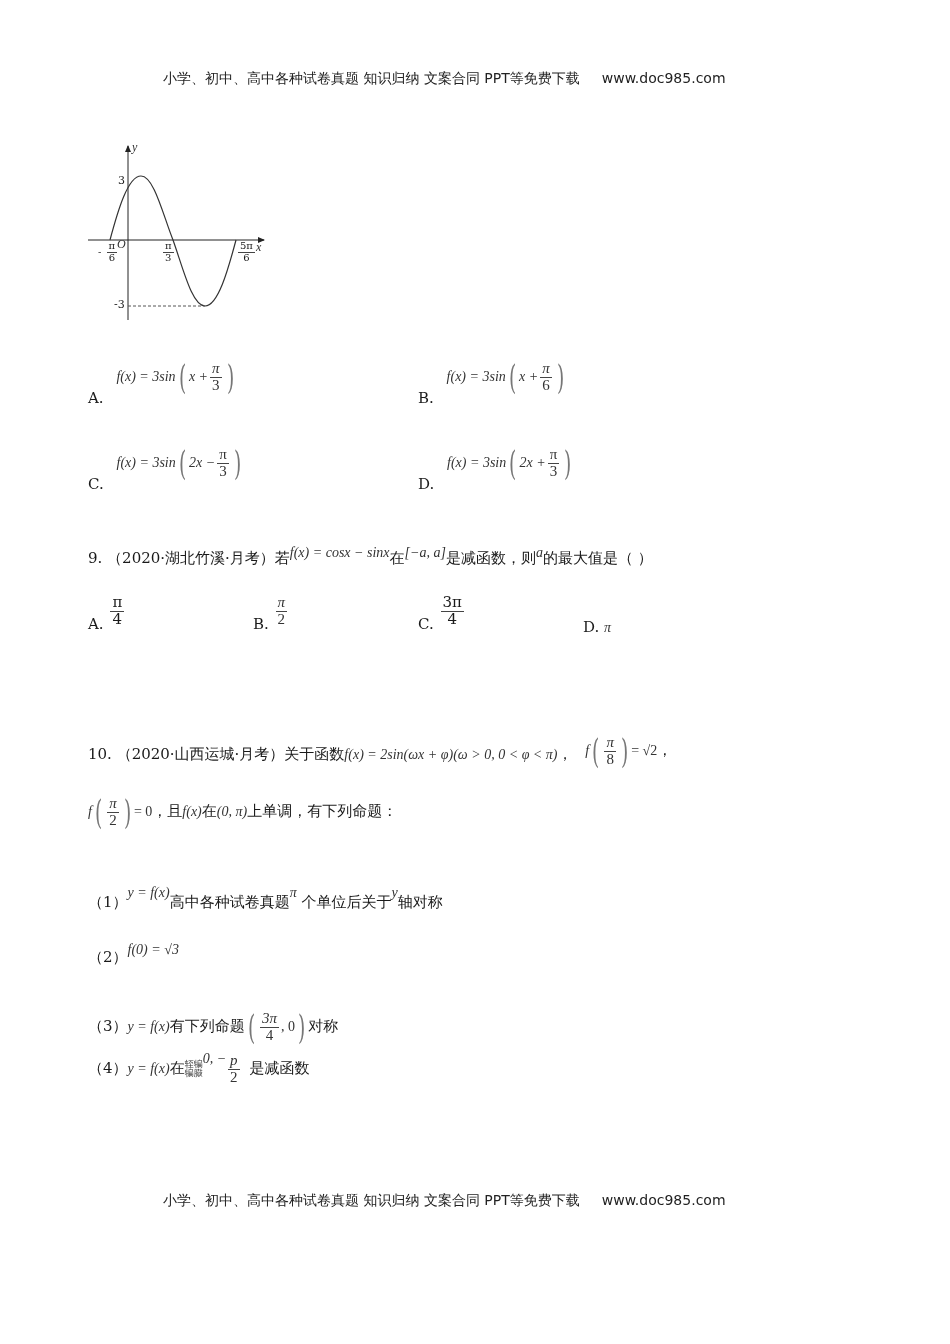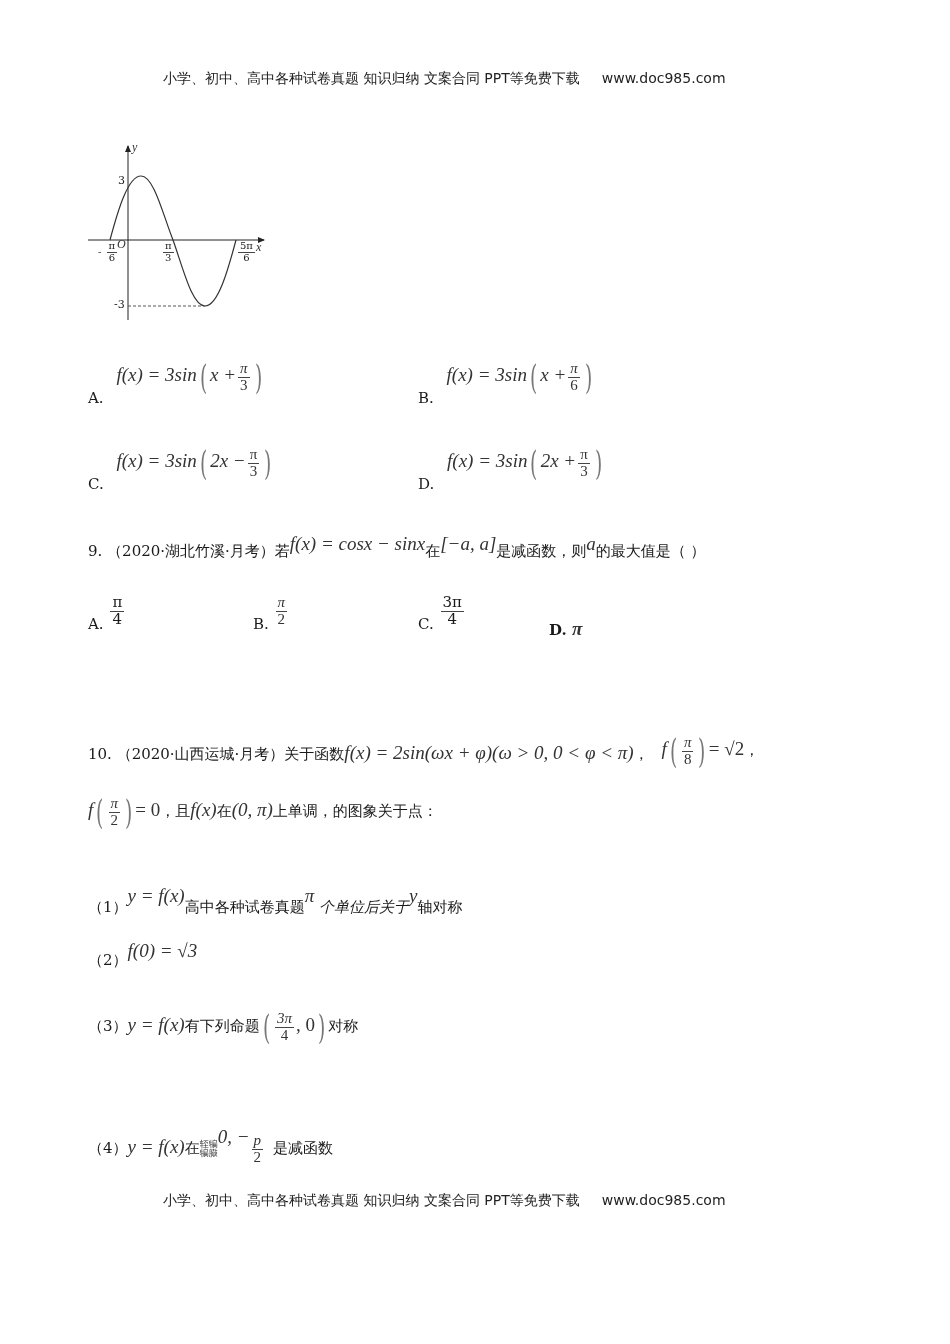--- a/index.html
+++ b/index.html
@@ -2,21 +2,21 @@
 <html><head>
 <meta charset="utf-8">
 <style>
   html, body { margin: 0; padding: 0; background: #ffffff; }
   body { width: 950px; height: 1344px; position: relative; overflow: hidden;
          font-family: "DejaVu Serif", "Liberation Serif", serif; color: #1a1a1a; }
   .abs { position: absolute; }
   .banner { font-family: "DejaVu Sans", "Liberation Sans", sans-serif; font-size: 14px; color: #222; white-space: nowrap; }
   .banner .url { margin-left: 22px; }
   .txt { font-size: 15px; white-space: nowrap; }
-  .math { font-family: "Liberation Serif", "DejaVu Serif", serif; font-style: italic; color: #333; font-size: 19px; }
+  .math { font-family: "Liberation Serif", "DejaVu Serif", serif; font-style: italic; color: #333; font-size: 14px; }
   .up { font-style: normal; }
   .frac { display: inline-flex; flex-direction: column; align-items: center; vertical-align: middle; font-size: 15px; line-height: 1.05; margin: 0 2px; }
   .frac .num { border-bottom: 1px solid #444; padding: 0 2px; }
   .paren { font-size: 34px; font-weight: 100; color: #777; vertical-align: middle; transform: scaleX(0.55); display: inline-block; line-height: 1; }
   .opt { font-size: 15px; }
   .garble { display: inline-block; width: 18px; font-size: 9px; line-height: 9px; vertical-align: middle; word-break: break-all; white-space: normal; color: #333; }
 </style>
 </head>
 <body>
 
@@ -87,21 +87,21 @@
     </span><span class="paren">)</span>
 </div>
 <div class="abs txt" style="left:418px; top:446px;">
   <span class="opt" style="vertical-align:-22px;">D.</span>
   <span class="math" style="margin-left:8px;">f(x) = 3sin</span><span class="paren">(</span><span class="math">2x +</span><span class="frac math">
       <span class="num up">π</span>
       <span class="up">3</span>
     </span><span class="paren">)</span>
 </div>
 
-<div class="abs txt" style="left:88px; top:533px;">
+<div class="abs txt" style="left:88px; top:545px;">
   <span>9.</span>
   <span>（2020·湖北竹溪·月考）若</span><span class="math" style="vertical-align:6px;">f(x) = cosx − sinx</span><span>在</span><span class="math" style="vertical-align:6px;">[−a, a]</span><span>是减函数，则</span><span class="math" style="vertical-align:6px;">a</span><span>的最大值是（        ）</span>
 </div>
 <div class="abs txt" style="left:88px; top:595px;">
   <span style="vertical-align:-14px;">A.</span>
   <span class="frac" style="font-size:15px;">
       <span class="num">π</span>
       <span>4</span>
     </span>
 </div>
@@ -112,57 +112,57 @@
       <span class="up">2</span>
     </span>
 </div>
 <div class="abs txt" style="left:418px; top:595px;">
   <span style="vertical-align:-14px;">C.</span>
   <span class="frac" style="font-size:15px;">
       <span class="num">3π</span>
       <span>4</span>
     </span>
 </div>
-<div class="abs txt" style="left:549px; top:618px;font-weight:bold;">
+<div class="abs txt" style="left:583px; top:618px;">
   <span>D.</span>
   <span class="math">π</span>
 </div>
 
 <div class="abs txt" style="left:88px; top:690px;margin-top:44px;">
   <span style="vertical-align:-4px;">10.</span>
   <span style="vertical-align:-4px;">（2020·山西运城·月考）关于函数</span><span class="math" style="vertical-align:-4px;">f(x) = 2sin(ωx + φ)(ω &gt; 0, 0 &lt; φ &lt; π)</span><span style="vertical-align:-4px;">，</span>
   <span style="margin-left:8px;"><span class="math">f</span><span class="paren">(</span><span class="frac math">
         <span class="num">π</span>
         <span class="up">8</span>
       </span><span class="paren">)</span><span class="math up">= √2</span><span>，</span></span>
 </div>
 
 <div class="abs txt" style="left:88px; top:795px;">
   <span class="math">f</span><span class="paren">(</span><span class="frac math">
       <span class="num">π</span>
       <span class="up">2</span>
-    </span><span class="paren">)</span><span class="math up">= 0</span><span>，且</span><span class="math">f(x)</span><span>在</span><span class="math">(0, π)</span><span>上单调，的图象关于点：</span>
+    </span><span class="paren">)</span><span class="math up">= 0</span><span>，且</span><span class="math">f(x)</span><span>在</span><span class="math">(0, π)</span><span>上单调，有下列命题：</span>
 </div>
 
 <div class="abs txt" style="left:88px; top:885px;">
-  <span style="vertical-align:-6px;">（1）</span><span class="math" style="vertical-align:4px;">y = f(x)</span><span style="vertical-align:-6px;">高中各种试卷真题</span><span class="math" style="vertical-align:4px;">π</span><span style="vertical-align:-6px;font-style:italic;"> 个单位后关于</span><span class="math" style="vertical-align:4px;">y</span><span style="vertical-align:-6px;margin-top:37px;">轴对称</span>
+  <span style="vertical-align:-6px;">（1）</span><span class="math" style="vertical-align:4px;">y = f(x)</span><span style="vertical-align:-6px;">高中各种试卷真题</span><span class="math" style="vertical-align:4px;">π</span><span style="vertical-align:-6px;"> 个单位后关于</span><span class="math" style="vertical-align:4px;">y</span><span style="vertical-align:-6px;margin-top:37px;">轴对称</span>
 </div>
 
 <div class="abs txt" style="left:88px; top:940px;">
   <span style="vertical-align:-8px;">（2）</span><span class="math">f(0) = √3</span>
 </div>
 
 <div class="abs txt" style="left:88px; top:1010px;">
   <span>（3）</span><span class="math">y = f(x)</span><span>有下列命题</span><span class="paren">(</span><span class="frac math">
       <span class="num">3π</span>
       <span class="up">4</span>
     </span><span class="math up">, 0</span><span class="paren">)</span><span>对称</span>
 </div>
 
-<div class="abs txt" style="left:88px; top:1126px;">
+<div class="abs txt" style="left:88px; top:1051px;">
   <span>（4）</span><span class="math">y = f(x)</span><span>在</span><span class="garble">轾犏犏臌</span><span class="math" style="vertical-align:10px;">0, −</span><span class="frac math">
       <span class="num">p</span>
       <span class="up">2</span>
     </span><span style="margin-left:8px;">是减函数</span>
 </div>
 
 <div class="abs banner" style="left:163px; top:1192px;">
   <span>小学、初中、高中各种试卷真题  知识归纳  文案合同  PPT等免费下载</span><span class="url">www.doc985.com</span>
 </div>
 

